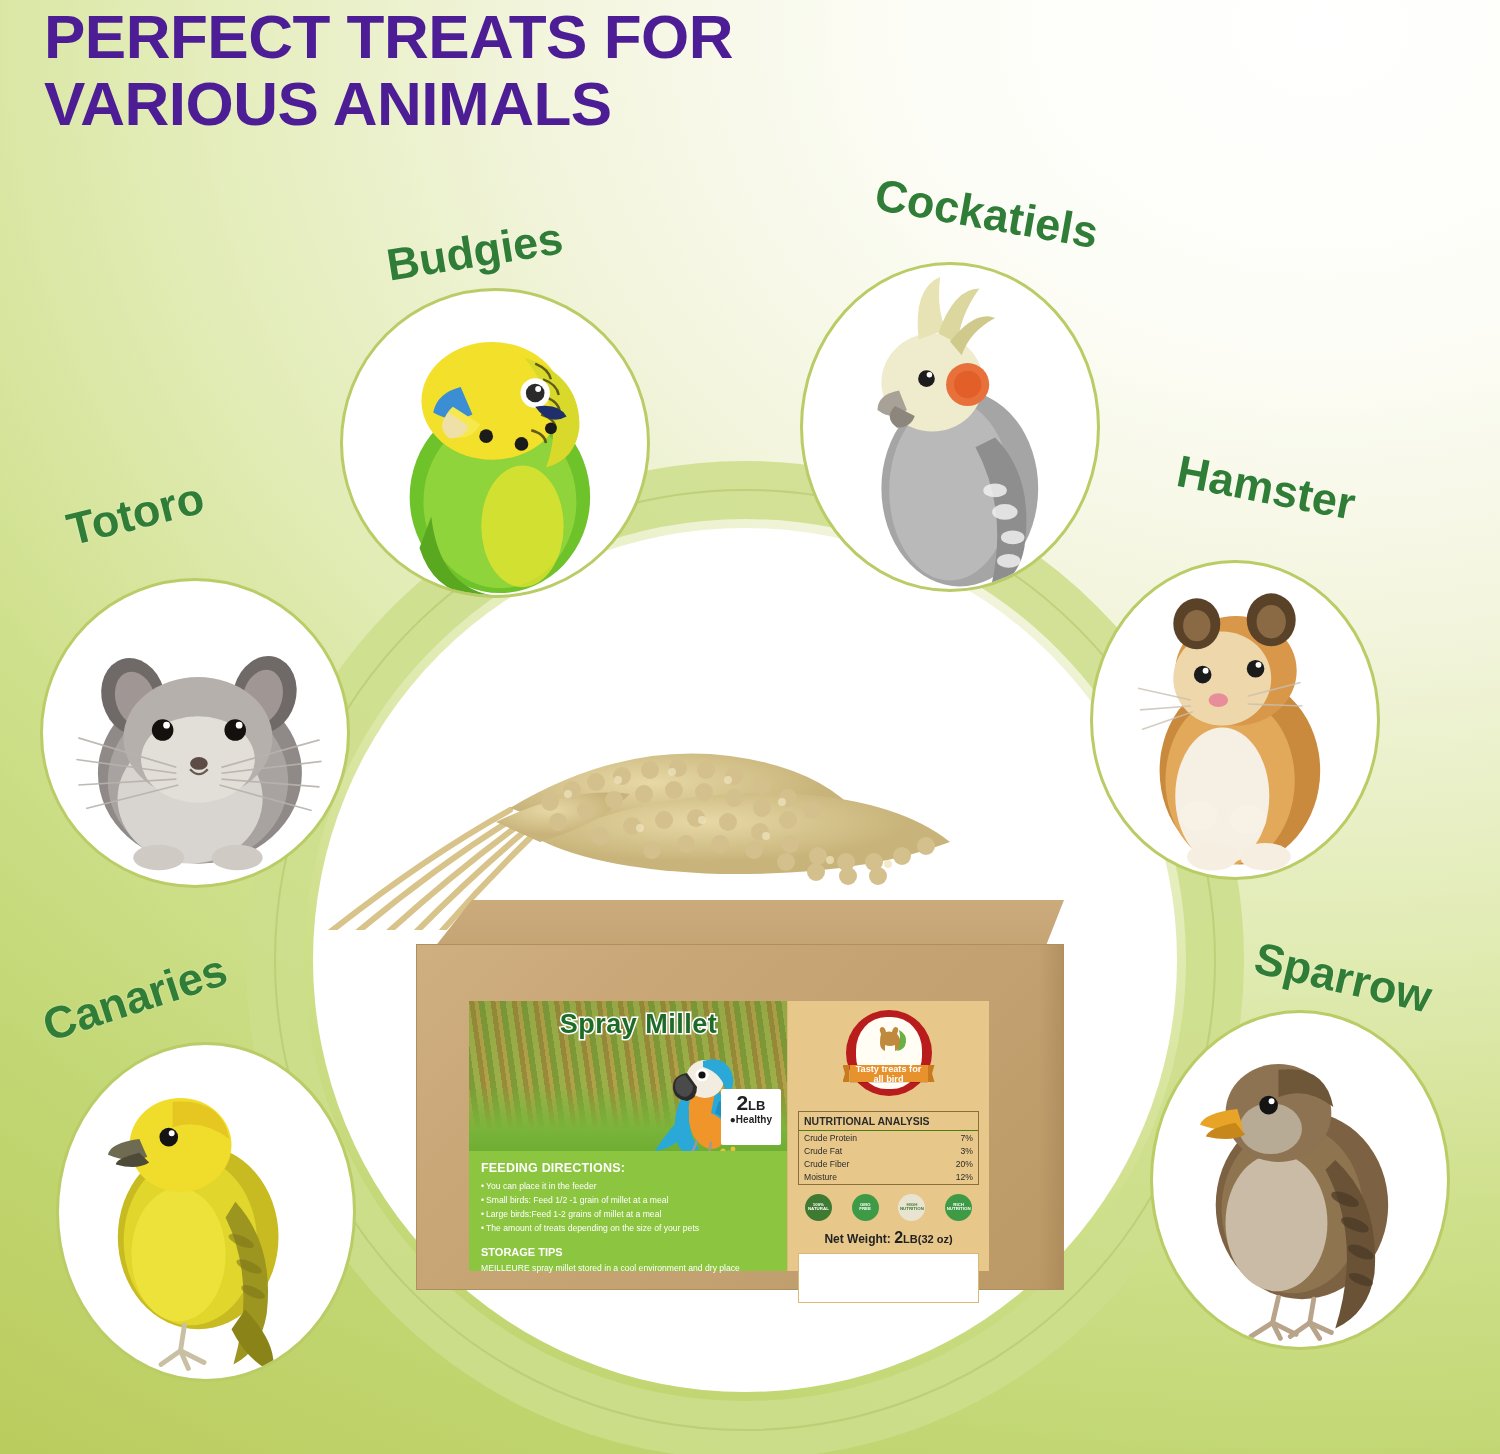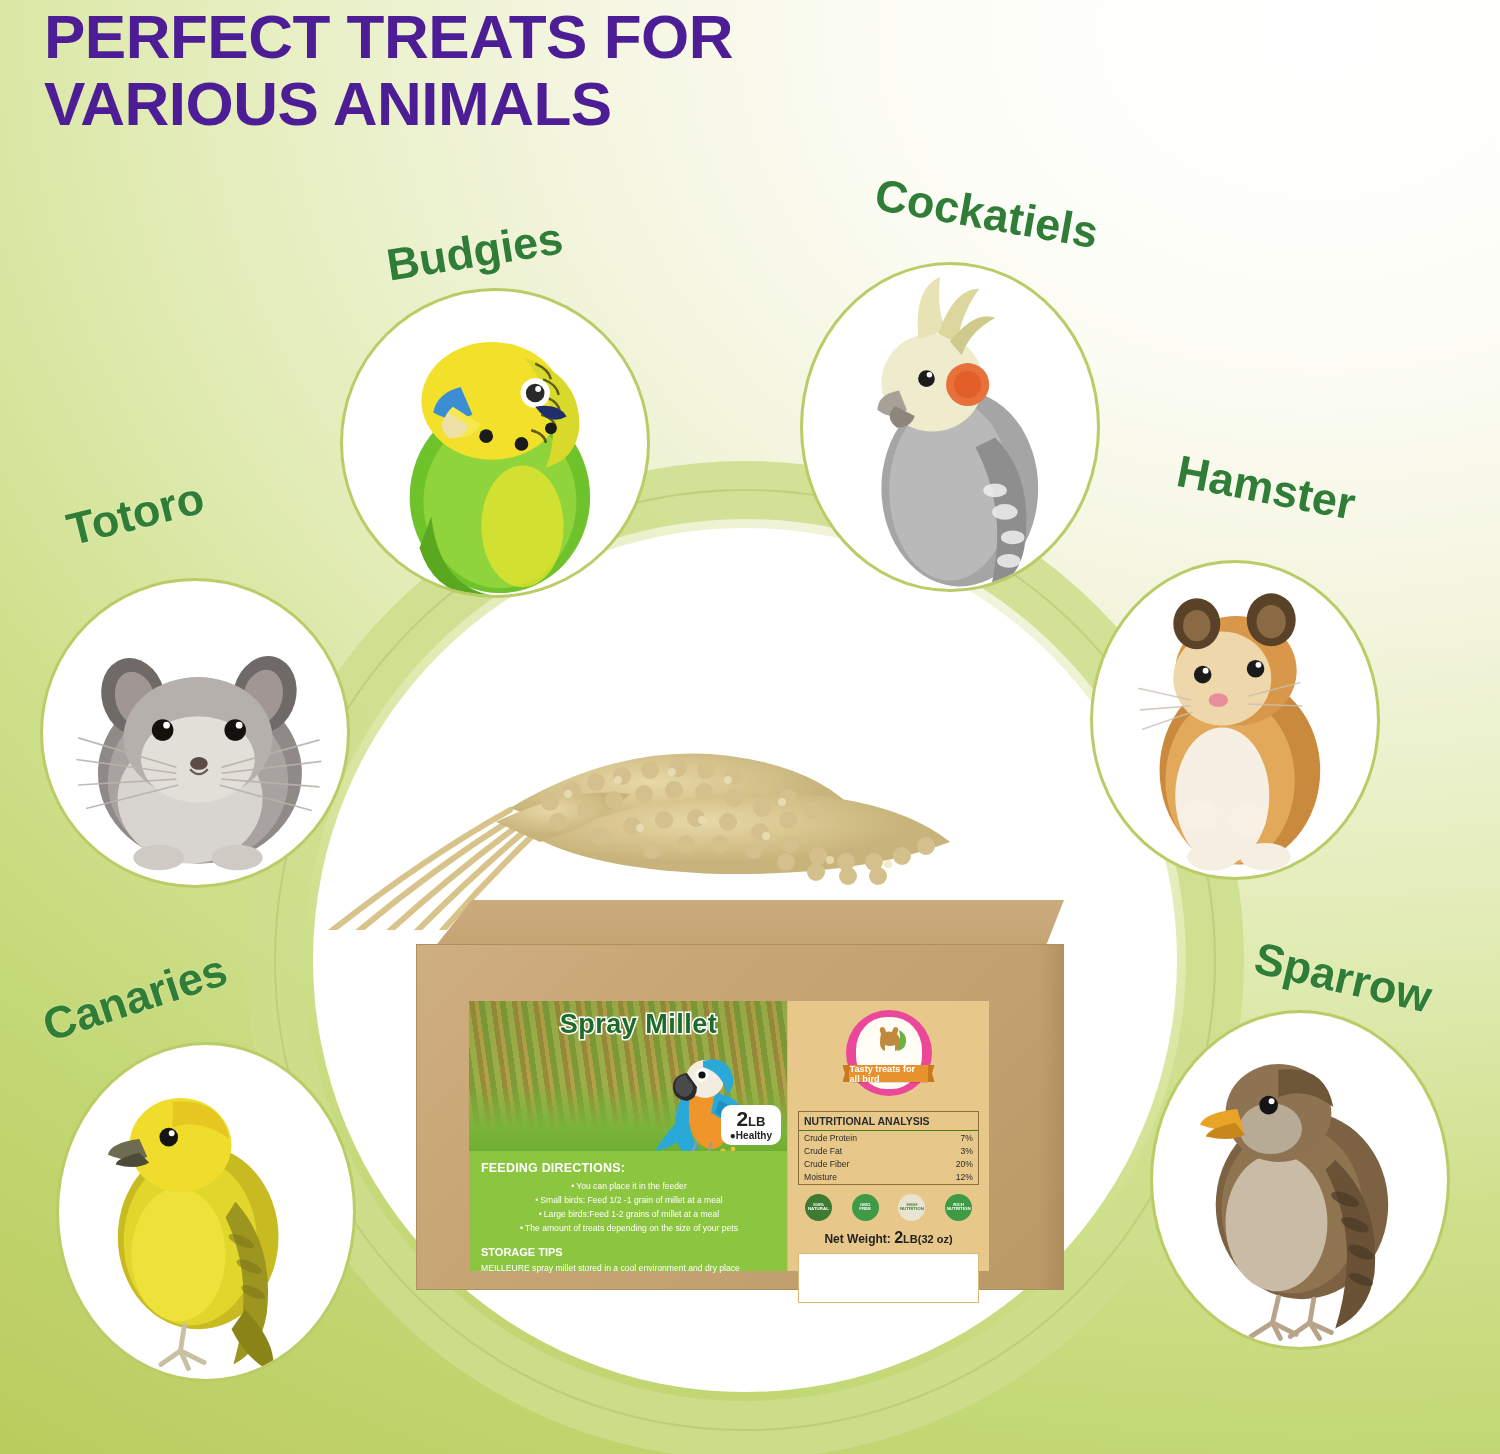--- a/index.html
+++ b/index.html
@@ -79,42 +79,42 @@
     position:absolute; left:0; right:0; top:8px; text-align:center;
     font-size:27px; font-weight:bold; color:#1d6b28;
     -webkit-text-stroke:3px #ffffff; paint-order: stroke fill;
     letter-spacing:.5px;
     padding-left:21px;
   }
   
   .macaw { position:absolute; right:26px; bottom:-4px; width:120px; height:104px; }
   .badge2lb {
     position:absolute; right:6px; bottom:6px;
-    background:#fff; border-radius:10px; padding:3px 9px 4px;
+    background:#fff; border-radius:2px; padding:3px 9px 20px;
     text-align:center; line-height:1;
   }
   .badge2lb .big { font-size:21px; font-weight:bold; color:#222; }
   .badge2lb .lb { font-size:13px; font-weight:bold; color:#222; }
   .badge2lb .hl { display:block; font-size:10px; font-weight:bold; color:#222; margin-top:2px; }
 
   .feeding { padding:10px 10px 0 12px; color:#fff; }
   .feeding h4 { font-size:12.5px; font-weight:bold; letter-spacing:.2px; }
-  .feeding ul { list-style:none; margin-top:5px;text-align:center; }
+  .feeding ul { list-style:none; margin-top:5px; }
   .feeding li { font-size:8.6px; line-height:1.62; }
   .feeding li::before { content:"\2022"; margin-right:2px; }
   .storage { padding:10px 10px 0 12px; color:#fff; }
   .storage h4 { font-size:11px; font-weight:bold; }
   .storage p { font-size:8.6px; margin-top:4px; line-height:1.4; }
 
   
   .logo-wrap { width:100%; height:104px; display:flex; align-items:center; justify-content:center; position:relative; }
   .logo-badge {
     width:86px; height:86px; border-radius:50%;
-    background:#ec4899; position:relative;
-    display:flex; align-items:center; justify-content:center;
+    background:#b91c1c; position:relative;
+    display:flex; align-items:center; justify-content:center;text-align:center;
   }
   .logo-inner {
     width:66px; height:72px; border-radius:46%; background:#fffdf4;
     display:flex; flex-direction:column; align-items:center; justify-content:center;
   }
   .logo-word { font-size:7.5px; font-weight:bold; color:#8a7a44; letter-spacing:.6px; margin-top:16px; }
   .ribbon {
     position:absolute; left:4px; right:4px; bottom:14px; height:17px;
     background:#e8922e; display:flex; align-items:center; justify-content:center;
     color:#fff; font-size:9.2px; font-weight:bold;

